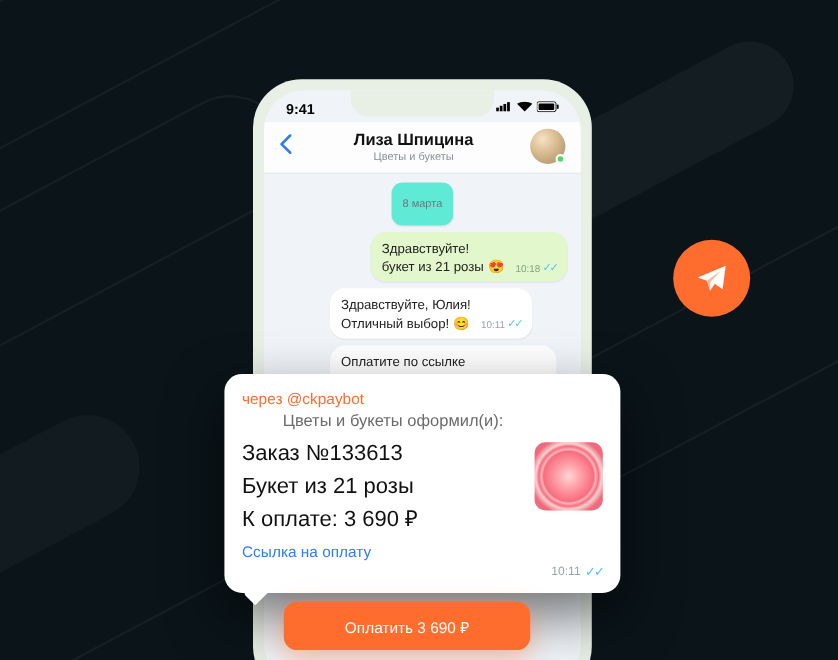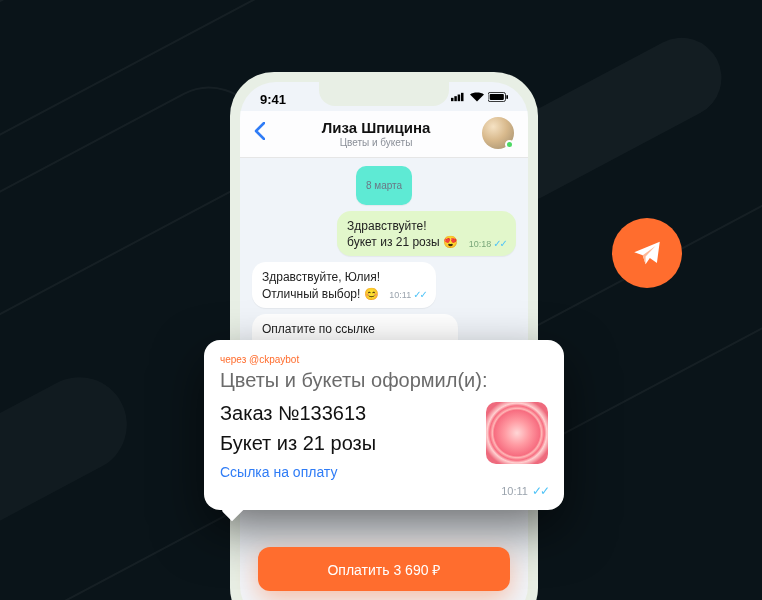--- a/index.html
+++ b/index.html
@@ -119,20 +119,21 @@
   }
 
   .bubble {
     max-width: 78%;
     padding: 7px 10px 6px;
     border-radius: 14px;
     font-size: 12px;
     line-height: 1.35;
     position: relative;
     box-shadow: 0 1px 1px rgba(0,0,0,0.05);
+    margin-left: 48px;
   }
   .bubble .time {
     font-size: 9px; color: #7aa77a; margin-left: 6px;
     display: inline-flex; align-items:center; gap:2px;
   }
   .bubble.in { background: #fff; align-self: flex-start; color: #222; }
   .bubble.in .time { color: #9aa3ad; }
   .bubble.out { background: #e2f7cb; align-self: flex-end; color: #222; }
   .checks { color: #4fc3f7; font-size: 10px; letter-spacing:-2px; }
   .bubble.in .checks { color:#4fc3f7; }
@@ -145,22 +146,22 @@
     left: 204px;
     top: 340px;
     width: 360px;
     background: #fff;
     border-radius: 16px;
     padding: 14px 16px 12px;
     box-shadow: 0 20px 50px rgba(0,0,0,0.55);
     font-size: 15px;
     color: #222;
   }
-  .card .via { color: #ff6d2e; font-size: 10px; margin-bottom: 4px; }
-  .card .line1 { color: #6b6b6b; font-size: 20px; margin-bottom: 6px; }
+  .card .via { color: #ff6d2e; font-size: 14px; margin-bottom: 4px; }
+  .card .line1 { color: #6b6b6b; font-size: 15px; margin-bottom: 6px; margin-left: 37px; }
   .card .order-lines { font-size: 20px; line-height: 1.5; color:#111; }
   .card .rose {
     position: absolute; right: 16px; top: 62px;
     width: 62px; height: 62px; border-radius: 10px;
     background:
       radial-gradient(circle at 50% 50%, #ffd6d6 0%, #ff9aa2 28%, #f76d80 52%, #ffb7b7 56%, #f76d80 62%, #ffd0d0 68%, #ee6a7d 80%);
   }
   .card .link { color: #2f7cf6; font-size: 14px; margin-top: 6px; }
   .card .foot { display:flex; justify-content:flex-end; align-items:center; gap:4px; margin-top: 4px; font-size: 11px; color:#9aa3ad;}
   .card .foot .checks { color:#4fc3f7; font-size:12px;}
@@ -170,21 +171,21 @@
     width: 16px; height: 16px;
     background: #fff;
     transform: rotate(45deg);
     border-radius: 0 0 0 4px;
   }
 
   .pay-btn {
     position: absolute;
     left: 258px;
     top: 547px;
-    width: 252px;
+    width: 224px;
     height: 44px;
     background: #ff6d2e;
     border-radius: 12px;
     color: #fff;
     font-size: 14px;
     font-weight: 500;
     display: flex; align-items:center; justify-content:center;
     box-shadow: 0 8px 24px rgba(255,109,46,0.4);
   }
 </style>
@@ -285,20 +286,21 @@
   </div>
 </div>
 
 <div class="card">
   <div class="card-tail"></div>
   <div class="via">через @ckpaybot</div>
   <div class="line1">Цветы и букеты оформил(и):</div>
   <div class="order-lines">
     <div>Заказ №133613</div>
     <div>Букет из 21 розы</div>
+    <div>К оплате: 3 690 ₽</div>
   </div>
   <div class="rose"></div>
   <div class="link">Ссылка на оплату</div>
   <div class="foot">
     <span>10:11</span>
     <span class="checks">✓✓</span>
   </div>
 </div>
 
 <div class="pay-btn">Оплатить 3 690 ₽</div>

